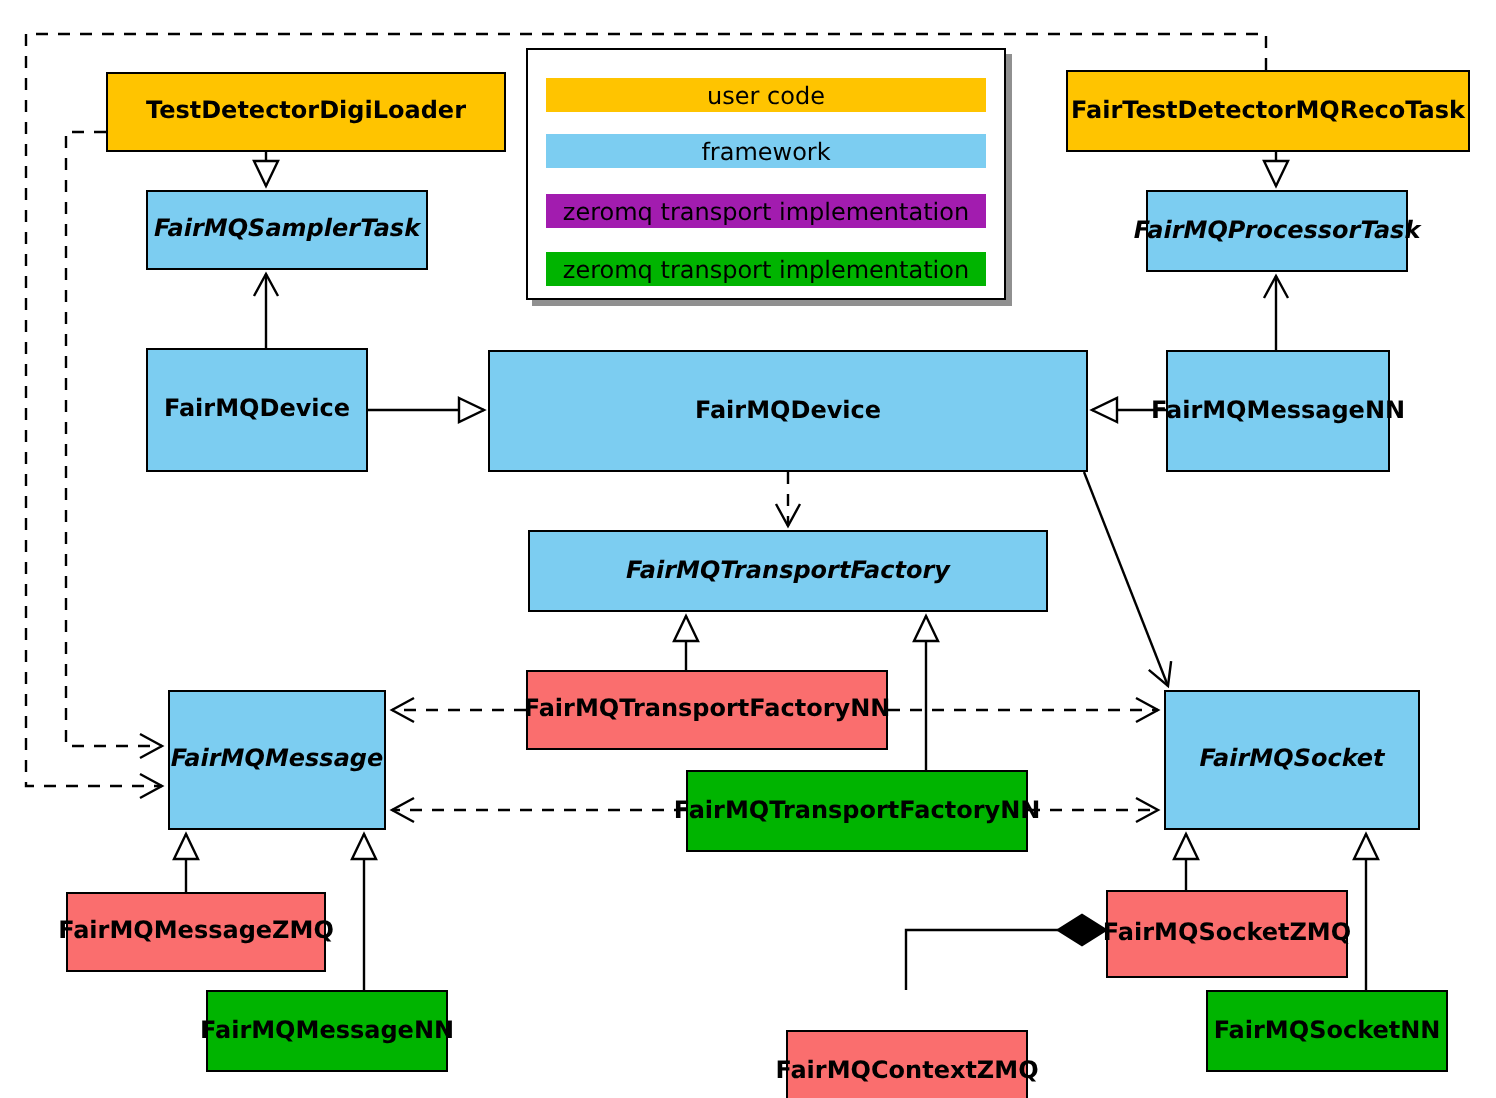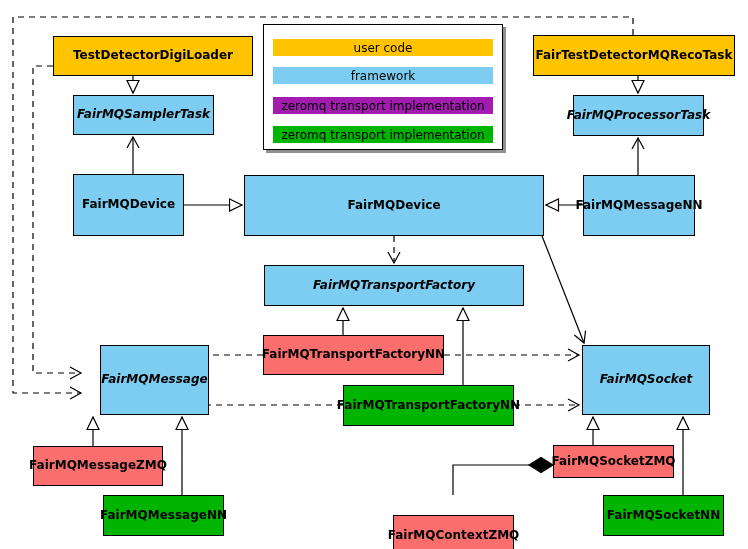--- a/index.html
+++ b/index.html
@@ -100,27 +100,27 @@
   <div class="node" style="left: 244px; top: 175px; width: 300px; height: 61px; background-color: rgb(124, 205, 241);">FairMQDevice</div>
 
   <div class="node" style="left: 583px; top: 175px; width: 112px; height: 61px; background-color: rgb(124, 205, 241);">FairMQMessageNN</div>
 
   <div class="node abstract" style="left: 264px; top: 265px; width: 260px; height: 41px; background-color: rgb(124, 205, 241);">FairMQTransportFactory</div>
 
   <div class="node" style="left: 263px; top: 335px; width: 181px; height: 40px; background-color: rgb(250, 110, 110);">FairMQTransportFactoryNN</div>
 
   <div class="node" style="left: 343px; top: 385px; width: 171px; height: 41px; background-color: rgb(0, 180, 0);">FairMQTransportFactoryNN</div>
 
-  <div class="node abstract" style="left: 100px; top: 345px; width: 109px; height: 70px; background-color: rgb(124, 205, 241);">FairMQMessage</div>
+  <div class="node abstract" style="left: 84px; top: 345px; width: 109px; height: 70px; background-color: rgb(124, 205, 241);">FairMQMessage</div>
 
   <div class="node abstract" style="left: 582px; top: 345px; width: 128px; height: 70px; background-color: rgb(124, 205, 241);">FairMQSocket</div>
 
   <div class="node" style="left: 33px; top: 446px; width: 130px; height: 40px; background-color: rgb(250, 110, 110);">FairMQMessageZMQ</div>
 
   <div class="node" style="left: 103px; top: 495px; width: 121px; height: 41px; background-color: rgb(0, 180, 0);">FairMQMessageNN</div>
 
-  <div class="node" style="left: 553px; top: 445px; width: 121px; height: 33px; background-color: rgb(250, 110, 110);">FairMQSocketZMQ</div>
+  <div class="node" style="left: 553px; top: 445px; width: 121px; height: 44px; background-color: rgb(250, 110, 110);">FairMQSocketZMQ</div>
 
   <div class="node" style="left: 603px; top: 495px; width: 121px; height: 41px; background-color: rgb(0, 180, 0);">FairMQSocketNN</div>
 
   <div class="node" style="left: 393px; top: 495px; width: 121px; height: 42px; background-color: rgb(250, 110, 110); margin-top: 20px;">FairMQContextZMQ</div>
 
 </div>
 
 </body></html>

